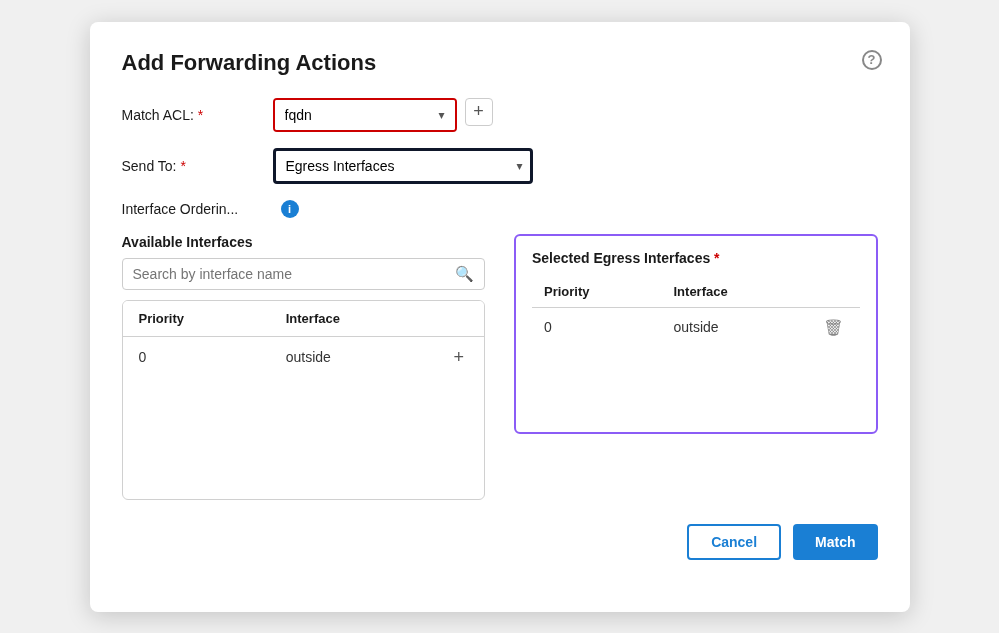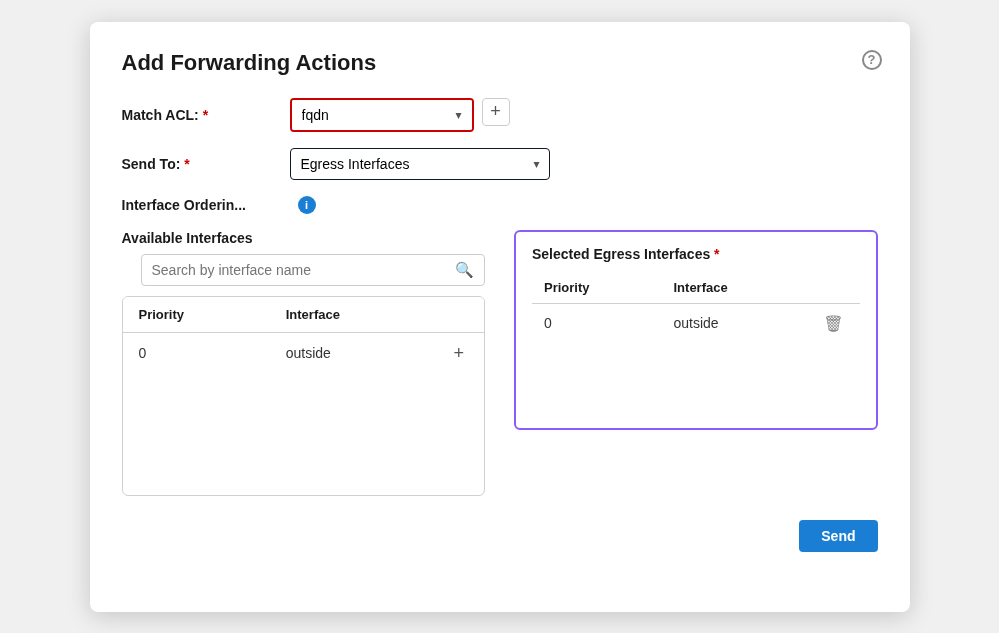--- a/index.html
+++ b/index.html
@@ -43,41 +43,41 @@
       font-weight: 700;
       cursor: pointer;
     }
     .form-row {
       display: flex;
       align-items: center;
       margin-bottom: 16px;
     }
     .form-label {
       font-size: 14px;
-      font-weight: 700;
-      color: #1a1a1a;
-      width: 168px;
+      font-weight: 400;
+      color: #1a1a1a;
+      width: 151px;
       flex-shrink: 0;
     }
     .form-label .required {
       color: #c00;
     }
     .match-acl-group {
       display: flex;
       align-items: flex-start;
       gap: 8px;
     }
     .select-wrapper {
       position: relative;
       display: inline-block;
     }
     .select-wrapper select {
       appearance: none;
       -webkit-appearance: none;
-      border: 1px solid #0f172a;
+      border: 3px solid #0f172a;
       border-radius: 4px;
       padding: 7px 32px 7px 10px;
       font-size: 14px;
       background: #fff;
       cursor: pointer;
       min-width: 180px;
     }
     .select-wrapper select.wide {
       min-width: 260px;
     }
@@ -141,21 +141,20 @@
       margin-bottom: 8px;
     }
     .search-bar {
       display: flex;
       align-items: center;
       border: 1px solid #ccc;
       border-radius: 4px;
       padding: 6px 10px;
       margin-bottom: 10px;
       background: #fff;
-      margin-left: 19px;
     }
     .search-bar input {
       border: none;
       outline: none;
       flex: 1;
       font-size: 14px;
       color: #999;
     }
     .search-icon {
       color: #888;
@@ -370,16 +369,17 @@
               </td>
             </tr>
           </tbody>
         </table>
       </div>
     </div>
 
   </div>
 
   <div class="footer-row">
-    <button class="btn-save">Send</button>
+    <button class="btn-cancel">Cancel</button>
+    <button class="btn-save">Match</button>
   </div>
 
 </div>
 
 </body></html>

